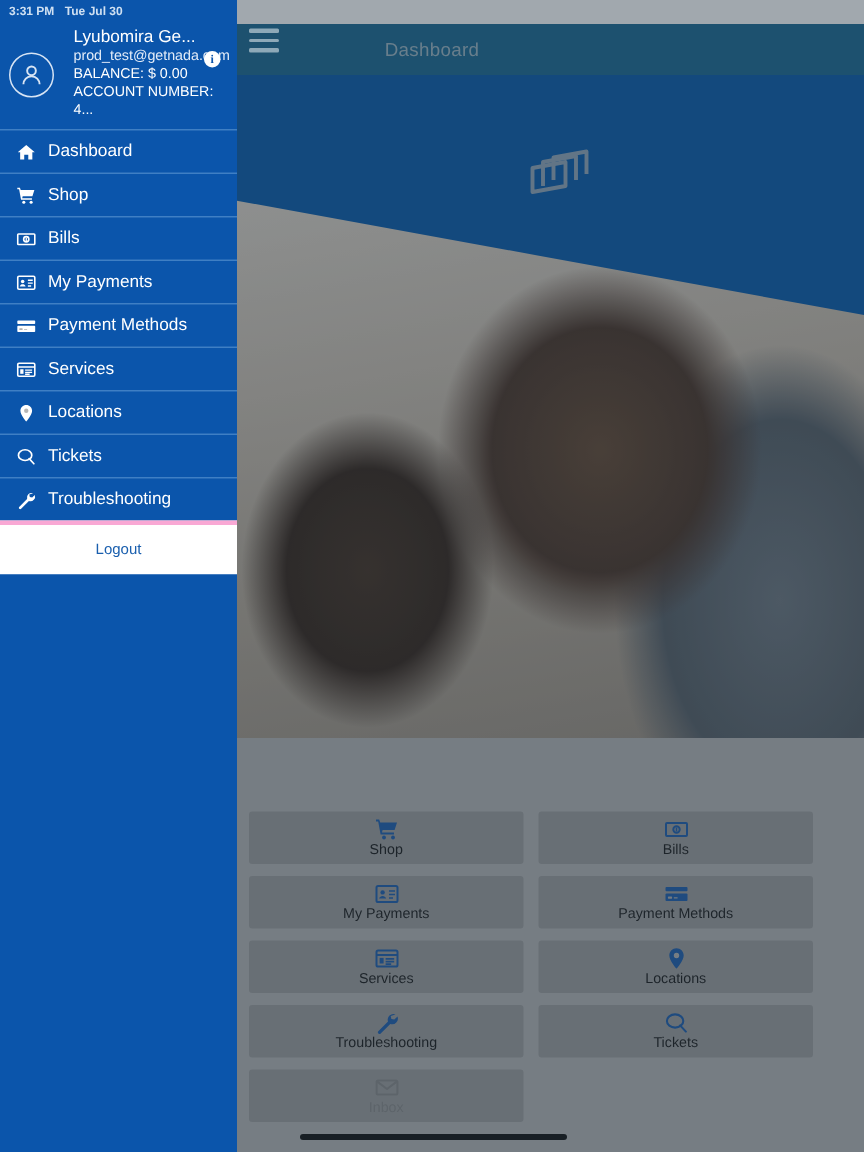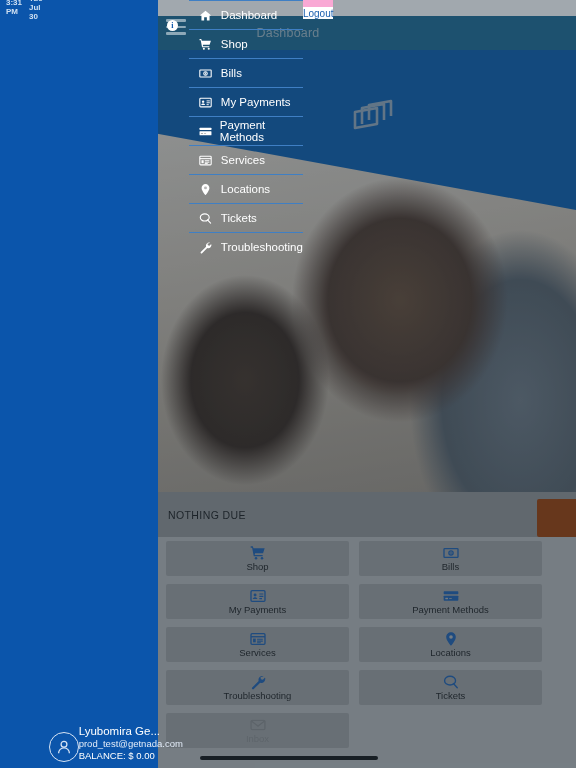--- a/index.html
+++ b/index.html
@@ -127,28 +127,28 @@
     position:absolute; left:0; top:0; width:576px;height:768px;
     background:rgba(30,48,62,.42);
     pointer-events:none;
   }
 
   
   #sidebar{
     position:absolute; left:0; top:0; width:158px; height:768px;
     background:#0b55ab;
     z-index:20;
-    display:flex; flex-direction:row;
+    display:flex; flex-direction:column;
   }
   #sb-status{
     height:14px; display:flex; align-items:center; gap:7px;
     padding-left:6px; color:#cfe0f2; font-size:8px; font-weight:bold;
   }
   #sb-user{
-    padding:4px 6px 6px 6px; display:flex; gap:0; align-items:flex-end;
+    padding:4px 6px 6px 6px; display:flex; gap:13px; align-items:center;
     position:relative;
   }
   #avatar{
     width:30px;height:30px;border-radius:50%;
     border:1.4px solid #d7e4f4; flex:none;
     display:flex;align-items:center;justify-content:center; margin-top:2px;
   }
   #user-meta{ display:flex;flex-direction:column; gap:0px; min-width:0;}
   #user-name{ color:#ffffff; font-size:11.5px; line-height:14px; }
   #user-email{ color:#e3ecf8; font-size:9.5px; line-height:12px; }
@@ -161,23 +161,23 @@
     display:flex;align-items:center;justify-content:center;
     font-family:"Liberation Serif",serif; cursor:pointer;
   }
   .sb-item{
     height:29px; display:flex; align-items:center; gap:8px;
     padding-left:10px; color:#ffffff; font-size:11.5px;
     border-top:1px solid #3f7fc4; cursor:pointer;
   }
   .sb-item .sb-ico{ width:14px;display:flex;align-items:center;justify-content:center;}
   #logout-btn{
-    height:19px; background:#ffffff; color:#1a5fae; font-size:10px;
+    height:36px; background:#ffffff; color:#1a5fae; font-size:10px;
     display:flex;align-items:center;justify-content:center;
-    border-top:7px solid #f9a8d4; cursor:pointer;
+    border-top:3px solid #f9a8d4; cursor:pointer;
   }
   #sb-rest{ flex:1; background:#0b55ab; }
 
   svg{ display:block; }
 </style>
 </head>
 <body>
 
 <div id="app-pane">
 
@@ -212,24 +212,20 @@
             <path d="M7 30 L7 14 L29 10 L29 26 Z"></path>
             <path d="M14 26 L14 10 L36 6 L36 22"></path>
             <path d="M21 22 L21 7 L43 3 L43 18"></path>
           </g>
         </svg>
       </span>
     </div>
   </div>
 
   <div id="dash-panel">
-    <div id="nothing-due-bar">
-      <span id="nothing-due-label">NOTHING DUE</span>
-      <div id="pay-button"></div>
-    </div>
 
     <div id="tile-grid">
         <div class="tile">
           <span class="tile-icon">
             <svg width="16" height="16" viewBox="0 0 24 24" fill="#1f5fae">
               <path d="M1 2h3.2l1 3H22l-2.4 7.5H7.6L7 15h12v2H5.6L3.2 4H1z"></path>
               <circle cx="9" cy="20" r="1.9"></circle>
               <circle cx="18" cy="20" r="1.9"></circle>
             </svg>
           </span>
@@ -331,20 +327,21 @@
     <span id="avatar">
       <svg width="16" height="16" viewBox="0 0 16 16">
         <circle cx="8" cy="5.2" r="2.9" fill="none" stroke="#d7e4f4" stroke-width="1.3"></circle>
         <path d="M2.6 14.2 a5.4 5.4 0 0 1 10.8 0" fill="none" stroke="#d7e4f4" stroke-width="1.3"></path>
       </svg>
     </span>
     <div id="user-meta">
       <span id="user-name">Lyubomira Ge...</span>
       <span id="user-email">prod_test@getnada.com</span>
       <span id="user-balance">BALANCE: $ 0.00</span>
+      <span id="user-account">ACCOUNT NUMBER: 4...</span>
     </div>
     <span id="info-icon">i</span>
   </div>
 
   <div id="sb-items">
       <div class="sb-item">
         <span class="sb-ico">
           <svg width="13" height="13" viewBox="0 0 24 24" fill="#ffffff">
             <path d="M12 3 L1.5 12 H4.5 V21 H9.5 V15 H14.5 V21 H19.5 V12 H22.5 Z"></path>
           </svg>

